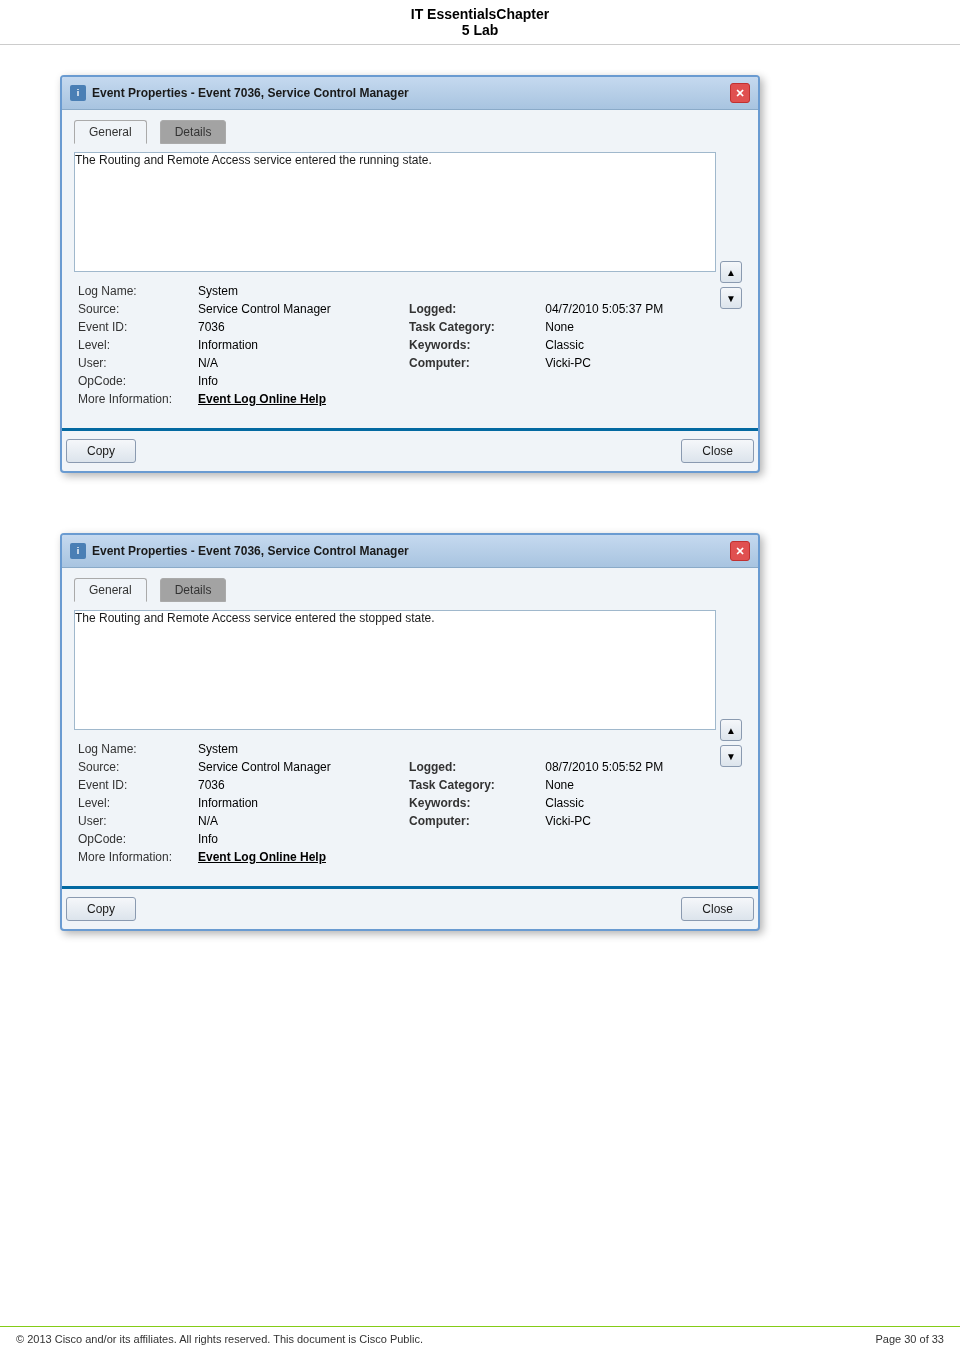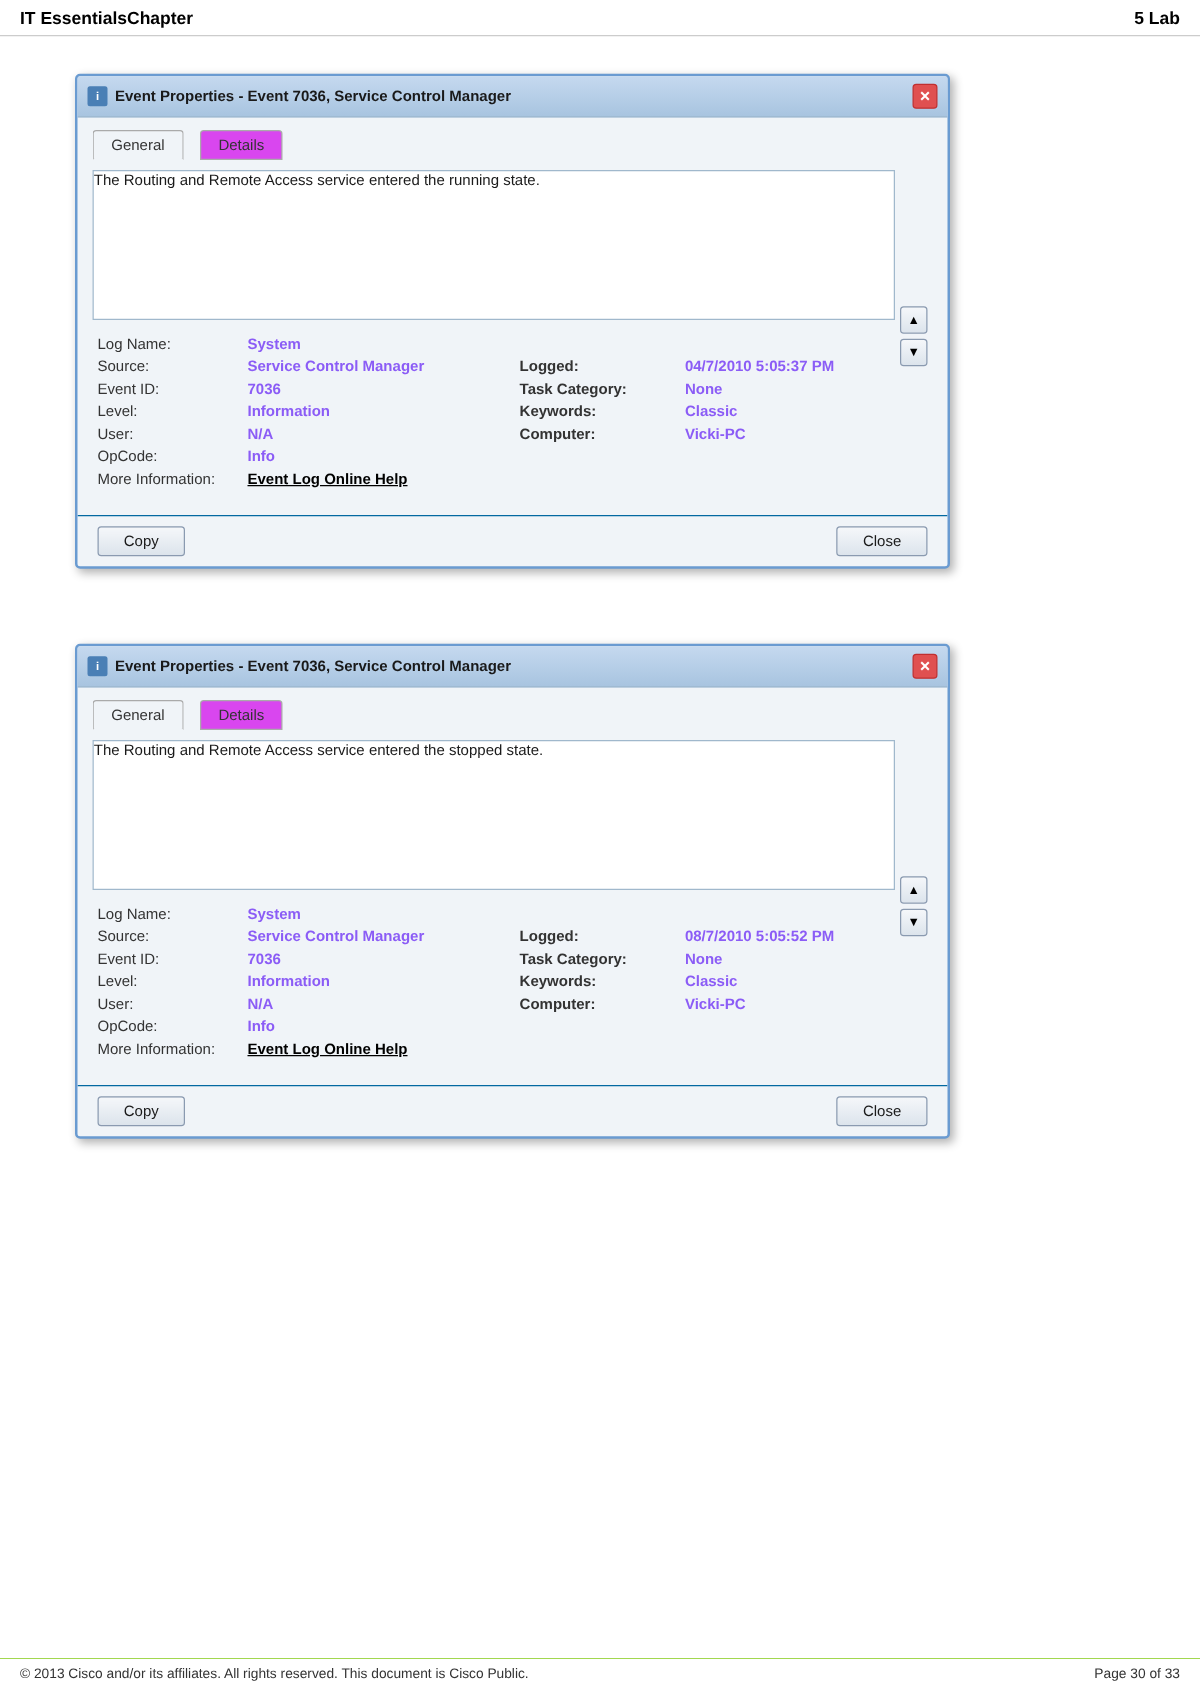--- a/index.html
+++ b/index.html
@@ -12,20 +12,21 @@
       min-height: 1351px;
     }
     .page-header {
       display: flex;
       justify-content: space-between;
       align-items: center;
       padding: 6px 16px;
       border-bottom: 1px solid #ccc;
       font-size: 14px;
       font-weight: bold;
+      flex-direction: column;
     }
     .page-content {
       padding: 30px 60px;
       display: flex;
       flex-direction: column;
       gap: 60px;
     }
     .page-footer {
       position: fixed;
       bottom: 0;
@@ -96,21 +97,21 @@
     }
     .tab-bar {
       display: flex;
       gap: 13px;
       margin-bottom: 8px;
     }
     .tab {
       padding: 4px 14px;
       border: 1px solid #aaa;
       border-radius: 3px 3px 0 0;
-      background: #d946ef;
+      background: #a3a3a3;
       font-size: 12px;
       cursor: pointer;
       color: #333;
     }
     .tab.active {
       background: #f0f4f8;
       border-bottom: 1px solid #f0f4f8;
       font-weight: normal;
     }
     .content-box {
@@ -133,40 +134,40 @@
       vertical-align: top;
       font-weight: bold;
     }
     .info-table .label-cell {
       font-weight: normal;
       color: #333;
       white-space: nowrap;
       width: 120px;
     }
     .info-table .value-cell {
-      color: #8b5cf6;
-      font-weight: bold;
+      color: #000000;
+      font-weight: normal;
       margin-top: 26px;
     }
     .info-table .sub-label {
       color: #333;
       white-space: nowrap;
       padding-left: 20px;
     }
     .link-text {
       color: #000000;
       text-decoration: underline;
       cursor: pointer;
     }
     .dialog-footer {
       display: flex;
       justify-content: space-between;
       align-items: center;
-      padding: 8px 16px;
-      border-top: 1px solid #0369a1;
+      padding: 8px 4px;
+      border-top: 3px solid #0369a1;
     }
     .win-button {
       padding: 4px 20px;
       border: 1px solid #8a9ab0;
       background: linear-gradient(to bottom, #f5f7fa, #dce4ec);
       border-radius: 3px;
       font-size: 12px;
       cursor: pointer;
       color: #1a1a1a;
     }

